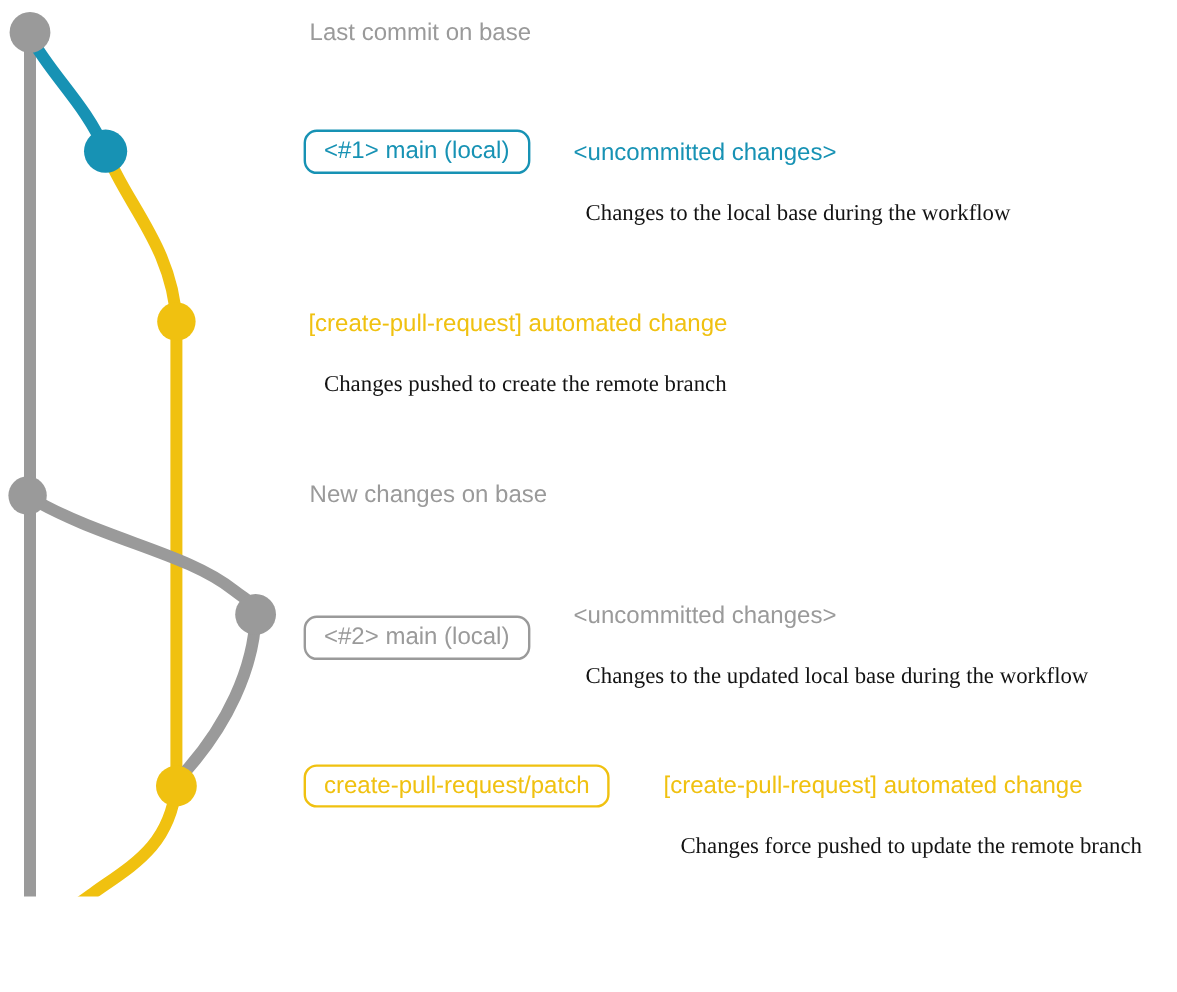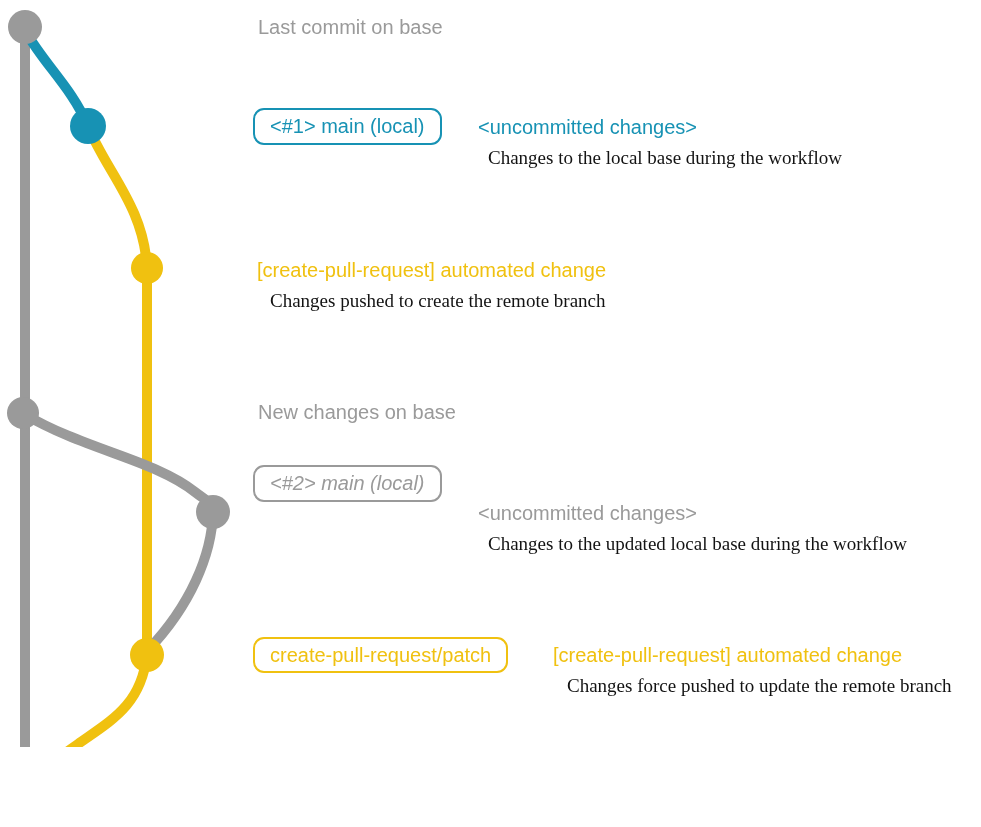--- a/index.html
+++ b/index.html
@@ -39,20 +39,21 @@
   .lbl.teal { color: var(--teal); }
   .lbl.yellow { color: var(--yellow); }
 
   .desc {
     position: absolute;
     font-family: "Liberation Serif", serif;
     font-size: 19px;
     line-height: 24px;
     color: var(--dark);
     white-space: nowrap;
+    margin-top: 20px;
   }
 
   .badge {
     position: absolute;
     height: 37px;
     border-radius: 11px;
     border: 2px solid;
     display: flex;
     align-items: center;
     justify-content: center;
@@ -94,21 +95,21 @@
 
   <div class="badge teal" style="left:253px; top:108px;">&lt;#1&gt; main (local)</div>
   <div class="lbl teal" style="left:478px; top:114px;">&lt;uncommitted changes&gt;</div>
   <div class="desc" style="left:488px; top:146px;">Changes to the local base during the workflow</div>
 
   <div class="lbl yellow" style="left:257px; top:257px;">[create-pull-request] automated change</div>
   <div class="desc" style="left:270px; top:289px;">Changes pushed to create the remote branch</div>
 
   <div class="lbl gray" style="left:258px; top:399px;">New changes on base</div>
 
-  <div class="badge gray" style="left:253px; top:465px;font-style:italic;">&lt;#2&gt; main (local)</div>
+  <div class="badge gray" style="left:253px; top:513px;">&lt;#2&gt; main (local)</div>
   <div class="lbl gray" style="left:478px; top:500px;">&lt;uncommitted changes&gt;</div>
   <div class="desc" style="left:488px; top:532px;">Changes to the updated local base during the workflow</div>
 
   <div class="badge yellow" style="left:253px; top:637px; height:36px;">create-pull-request/patch</div>
   <div class="lbl yellow" style="left:553px; top:642px;">[create-pull-request] automated change</div>
   <div class="desc" style="left:567px; top:674px;">Changes force pushed to update the remote branch</div>
 
   <div class="badge gray" style="left:257px; top:779px; height:36px; border-radius:10px;">main</div>
 
 </div>

